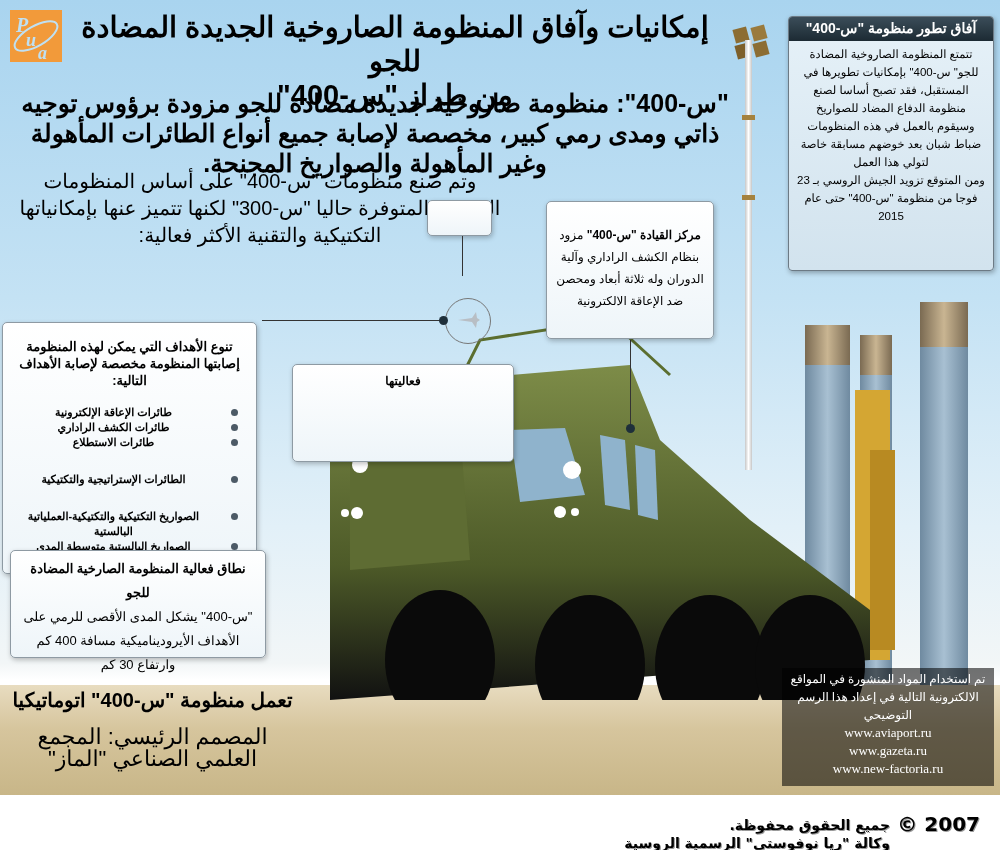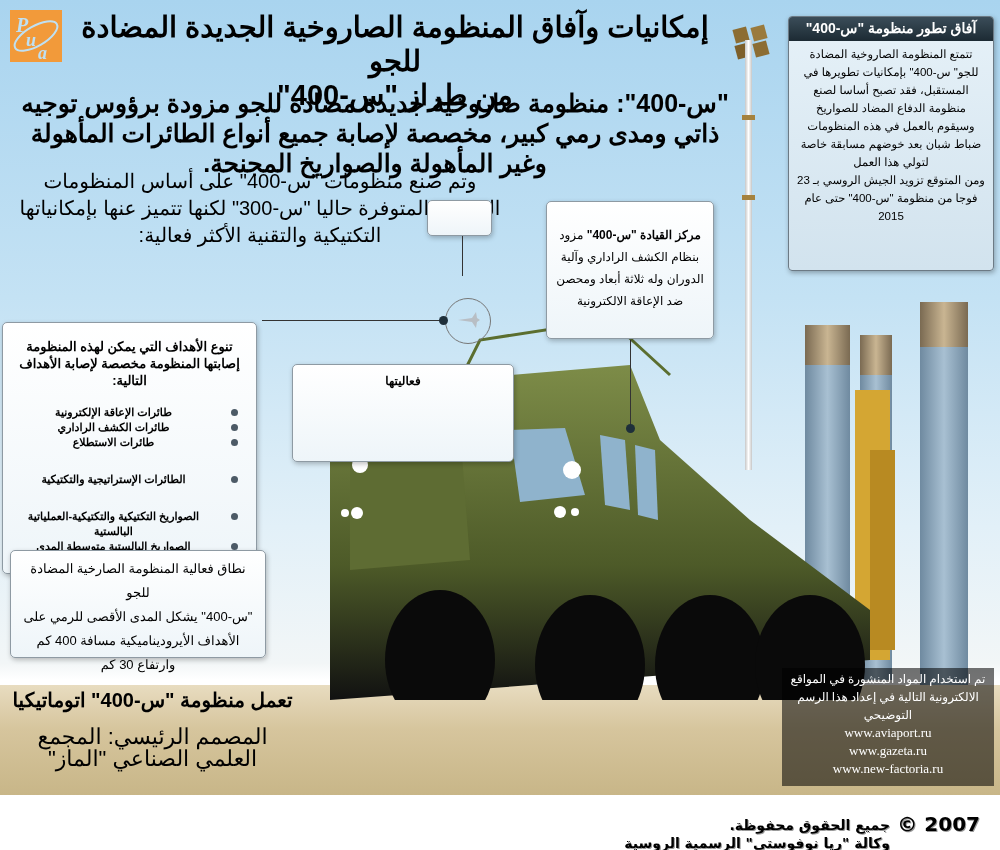--- a/index.html
+++ b/index.html
@@ -41,21 +41,21 @@
   .targets ul { list-style: none; margin-top: 16px; padding-right: 14px; }
   .targets li { font-weight: bold; font-size: 11px; line-height: 15px; position: relative; padding-right: 18px; }
   .targets li::before { content: ""; position: absolute; right: 0; top: 4px; width: 7px; height: 7px; border-radius: 50%;
     background: #4c5a66; }
   .targets li.gap { margin-top: 22px; }
 
   .eff-box { left: 292px; top: 364px; width: 222px; height: 98px; padding: 8px 8px; font-size: 12px; line-height: 17px; }
   .eff-box .b { font-weight: bold; }
 
   .range-box { left: 10px; top: 550px; width: 256px; height: 108px; padding: 6px 8px; font-size: 13px; line-height: 24px; }
-  .range-box .b { font-weight: normal; }
+  .range-box .b { font-weight: bold; }
 
   .auto { position: absolute; left: 10px; top: 686px; width: 285px; font-family: "Liberation Sans", sans-serif;
     color: #000; }
   .auto .l1 { font-size: 20px; line-height: 28px; font-weight: bold; }
   .auto .l2 { font-size: 22px; line-height: 22px; font-weight: normal; margin-top: 12px; }
 
   .sources { position: absolute; left: 782px; top: 668px; width: 212px; height: 118px; background: rgba(0,0,0,0.55);
     color: #fff; font-family: "Liberation Serif", serif; font-size: 12px; line-height: 18px; padding: 2px 6px; }
   .sources .url { font-family: "Liberation Serif", serif; font-size: 13px; }
 

